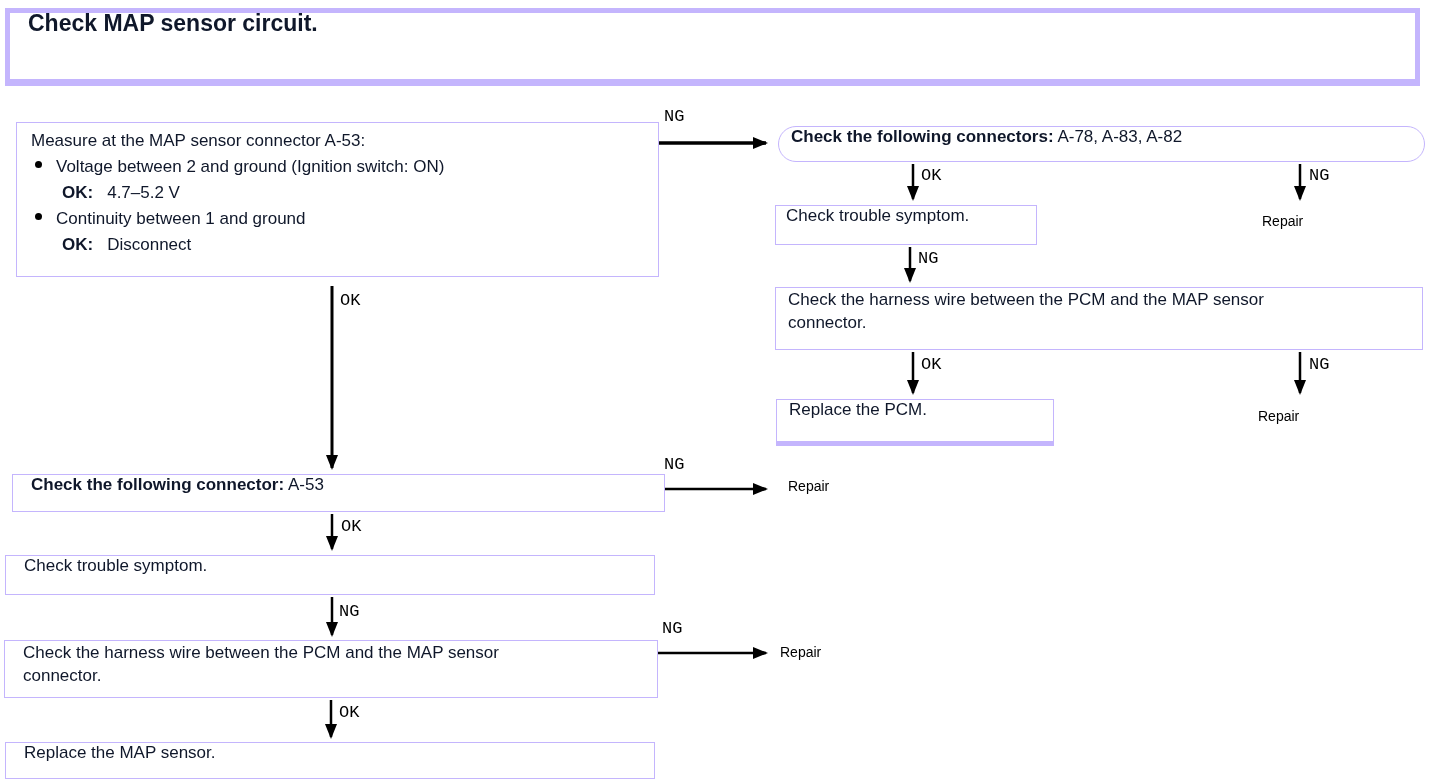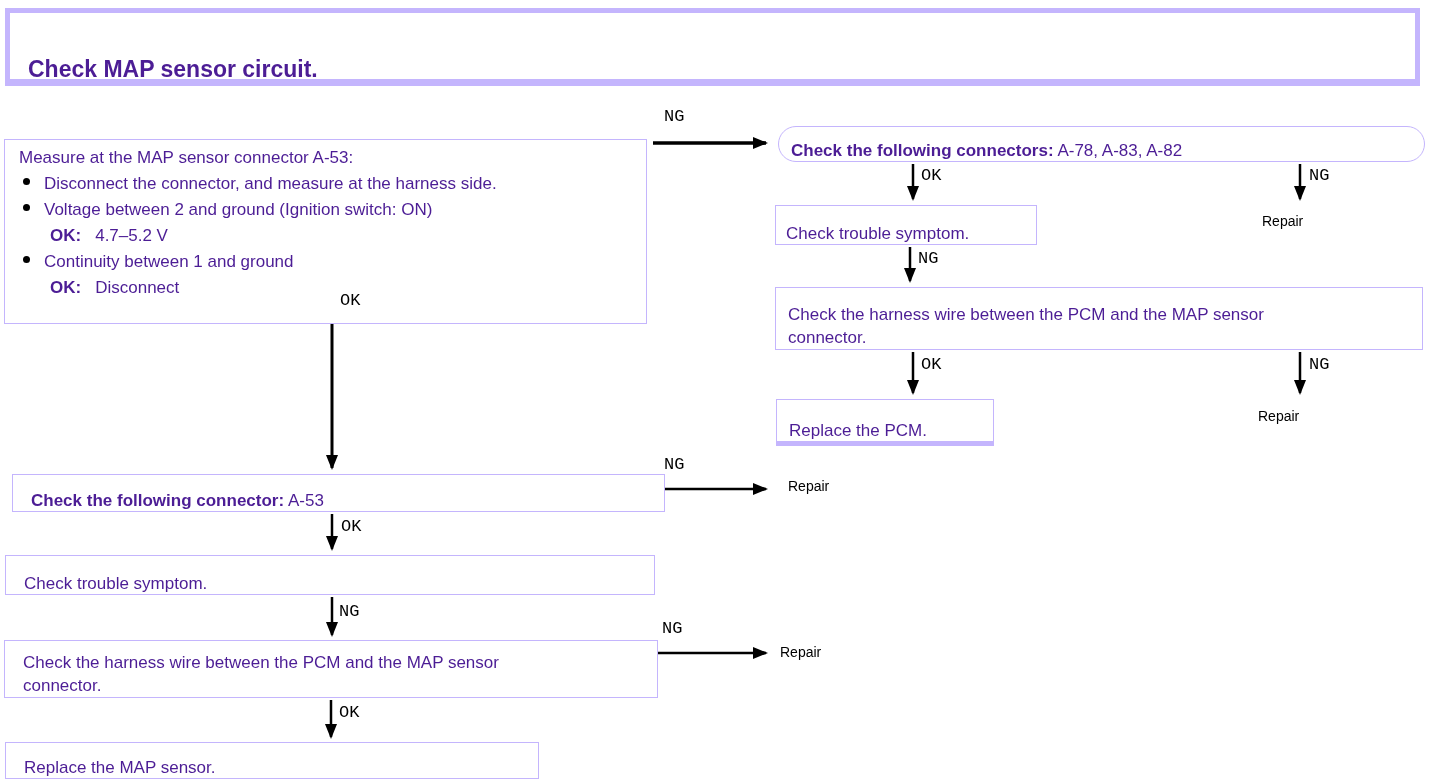--- a/index.html
+++ b/index.html
@@ -2,21 +2,21 @@
 <html><head>
 <meta charset="utf-8">
 <style>
   html,body{margin:0;padding:0;background:#fff;}
   #page{
     position:relative;width:1440px;height:784px;background:#fff;overflow:hidden;
     font-family:"Liberation Sans",sans-serif;color:#000;
   }
   .box{
     position:absolute;background:#fff;border:1px solid #c4b5fd;box-sizing:border-box;
-    font-size:17px;line-height:20px;color:#4c1d95;display:flex;align-items:flex-end;
+    font-size:17px;line-height:20px;color:#0f172a;display:flex;align-items:flex-start;
   }
   .box .pad{padding:0 10px 0 18px;white-space:nowrap;}
   .bold{font-weight:bold;}
   .lbl{position:absolute;font-size:17px;line-height:18px;white-space:nowrap;font-family:Liberation Mono, monospace;}
   .repair{position:absolute;font-size:14px;font-weight:normal;white-space:nowrap;}
   #edges{position:absolute;left:0;top:0;width:1440px;height:784px;}
   .bullet-row{display:flex;}
   .dot{width:7px;height:7px;border-radius:50%;background:#000;margin:7px 14px 0 4px;flex:0 0 auto;}
   .okgap{display:inline-block;width:14px;}
   #title-box{border-width:5px 5px 7px 5px;}
@@ -58,26 +58,22 @@
 
     <line x1="658" y1="653" x2="766" y2="653" stroke="#000" stroke-width="2.5" marker-end="url(#ah)"></line>
 
     <line x1="331" y1="700" x2="331" y2="737" stroke="#000" stroke-width="2.5" marker-end="url(#ah)"></line>
   </svg>
 
   <div id="title-box" class="box" style="left:5px;top:8px;width:1415px;height:78px;">
     <div class="pad bold" style="font-size:23px;">Check MAP sensor circuit.</div>
   </div>
 
-  <div id="main-box" class="box" style="left:4px;top:122px;width:643px;height:185px;margin-top:17px;">
+  <div id="main-box" class="box" style="left:16px;top:122px;width:643px;height:155px;">
     <div class="ln">Measure at the MAP sensor connector A-53:</div>
-    <div class="ln bullet-row">
-      <span class="dot"></span>
-      <span>Disconnect the connector, and measure at the harness side.</span>
-    </div>
     <div class="ln bullet-row">
       <span class="dot"></span>
       <span>Voltage between 2 and ground (Ignition switch: ON)</span>
     </div>
     <div class="ln sub">
       <span class="bold">OK:</span><span class="okgap"></span><span>4.7–5.2 V</span>
     </div>
     <div class="ln bullet-row">
       <span class="dot"></span>
       <span>Continuity between 1 and ground</span>
@@ -98,21 +94,21 @@
     <div class="pad" style="padding-left:10px;">Check trouble symptom.</div>
   </div>
 
   <div class="box" style="left:775px;top:287px;width:648px;height:63px;">
     <div class="pad" style="padding-left:12px;white-space:normal;">
       <div style="line-height:23px;">Check the harness wire between the PCM and the MAP sensor</div>
       <div style="line-height:23px;">connector.</div>
     </div>
   </div>
 
-  <div class="box" style="left:776px;top:399px;width:218px;height:47px;border-bottom-width:5px;">
+  <div class="box" style="left:776px;top:399px;width:278px;height:47px;border-bottom-width:5px;">
     <div class="pad" style="padding-left:12px;">Replace the PCM.</div>
   </div>
 
   <div class="box" style="left:12px;top:474px;width:653px;height:38px;">
     <div class="pad">
       <span class="bold">Check the following connector:</span>
       <span>A-53</span>
     </div>
   </div>
 
@@ -120,21 +116,21 @@
     <div class="pad">Check trouble symptom.</div>
   </div>
 
   <div class="box" style="left:4px;top:640px;width:654px;height:58px;">
     <div class="pad" style="white-space:normal;">
       <div style="line-height:23px;">Check the harness wire between the PCM and the MAP sensor</div>
       <div style="line-height:23px;">connector.</div>
     </div>
   </div>
 
-  <div class="box" style="left:5px;top:742px;width:534px;height:37px;">
+  <div class="box" style="left:5px;top:742px;width:650px;height:37px;">
     <div class="pad">Replace the MAP sensor.</div>
   </div>
 
   <div class="lbl" style="left:664px;top:108px;">NG</div>
   <div class="lbl" style="left:340px;top:292px;">OK</div>
 
   <div class="lbl" style="left:921px;top:167px;">OK</div>
   <div class="lbl" style="left:1309px;top:167px;">NG</div>
   <div class="repair" style="left:1262px;top:213px;">Repair</div>
 

